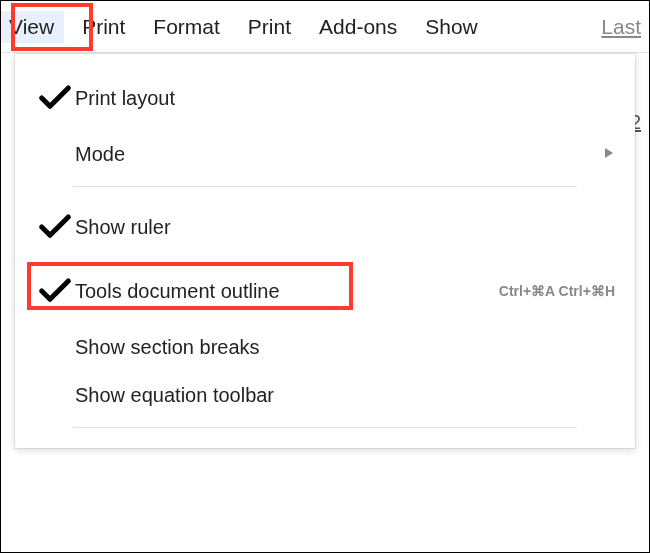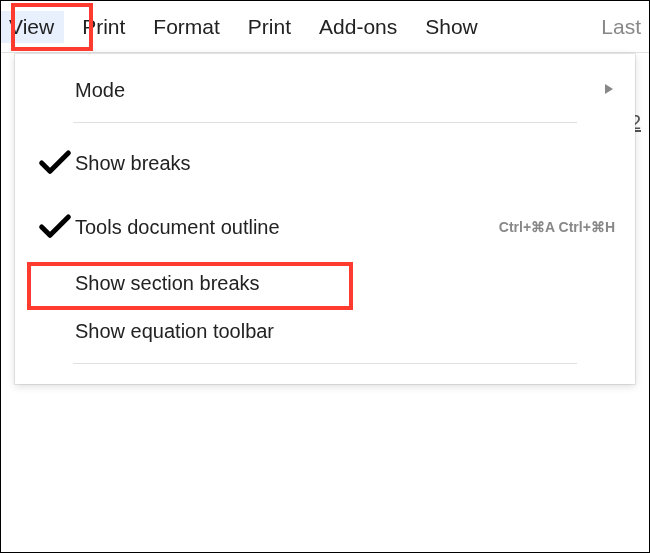--- a/index.html
+++ b/index.html
@@ -41,20 +41,21 @@
       pointer-events: none;
     }
     .highlight-view {
       top: 2px;
       left: 10px;
       width: 82px;
       height: 48px;
     }
     .menu-last {
       color: #888;
+      text-decoration: underline;
     }
     .dropdown {
       position: absolute;
       top: 53px;
       left: 14px;
       width: 620px;
       background: #fff;
       box-shadow: 0 2px 8px rgba(0,0,0,0.15), 0 0 0 1px rgba(0,0,0,0.08);
       padding: 12px 0;
     }
@@ -120,41 +121,49 @@
   <span class="menu-item">Add-ons</span>
   <span class="menu-item">Show</span>
   <span class="spacer" style="flex:1"></span>
   <span class="menu-item menu-last">Last</span>
 </div>
 
 <div class="behind-text">2</div>
 
 <div class="dropdown">
 
+  <div class="dropdown-item">
+    <span class="check-slot">
+      <svg viewBox="0 0 24 24" fill="none" stroke="#000" stroke-width="3" stroke-linecap="round" stroke-linejoin="round">
+          <polyline points="4 12 9 17 20 6"></polyline>
+        </svg>
+    </span>
+    <span class="label">Print layout</span>
+  </div>
 
   <div class="dropdown-item">
     <span class="check-slot"></span>
     <span class="label">Mode</span>
     <span class="spacer"></span>
     <span class="submenu-arrow">
       <svg width="12" height="12" viewBox="0 0 12 12">
           <polygon points="2,1 10,6 2,11" fill="#888"></polygon>
         </svg>
     </span>
   </div>
 
   <div class="divider"></div>
 
   <div class="dropdown-item">
     <span class="check-slot">
       <svg viewBox="0 0 24 24" fill="none" stroke="#000" stroke-width="3" stroke-linecap="round" stroke-linejoin="round">
           <polyline points="4 12 9 17 20 6"></polyline>
         </svg>
     </span>
-    <span class="label">Show breaks</span>
+    <span class="label">Show ruler</span>
   </div>
 
   <div class="dropdown-item">
     <span class="check-slot">
       <svg viewBox="0 0 24 24" fill="none" stroke="#000" stroke-width="3" stroke-linecap="round" stroke-linejoin="round">
           <polyline points="4 12 9 17 20 6"></polyline>
         </svg>
     </span>
     <span class="label">Tools document outline</span>
     <span class="spacer"></span>

